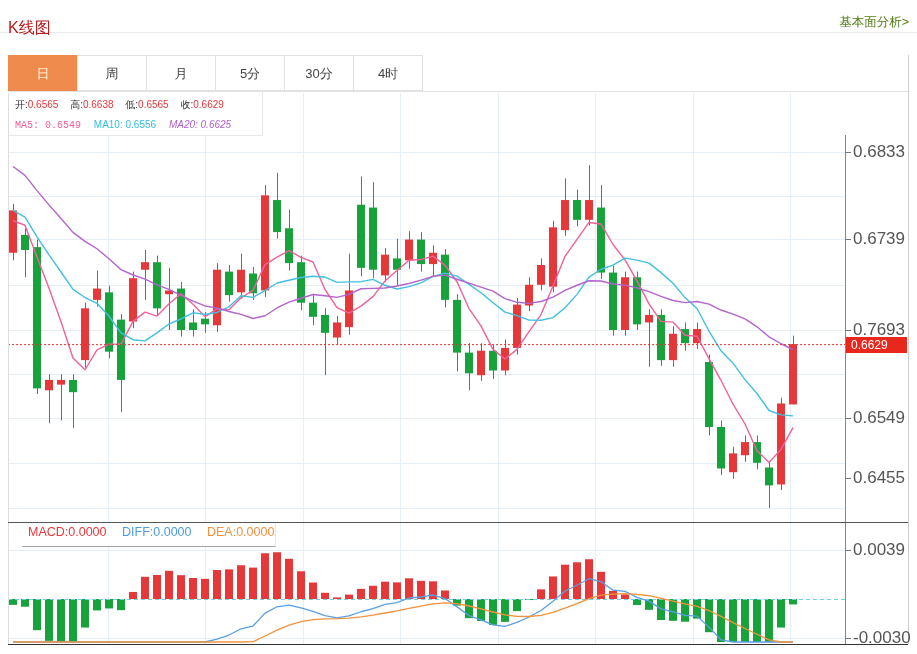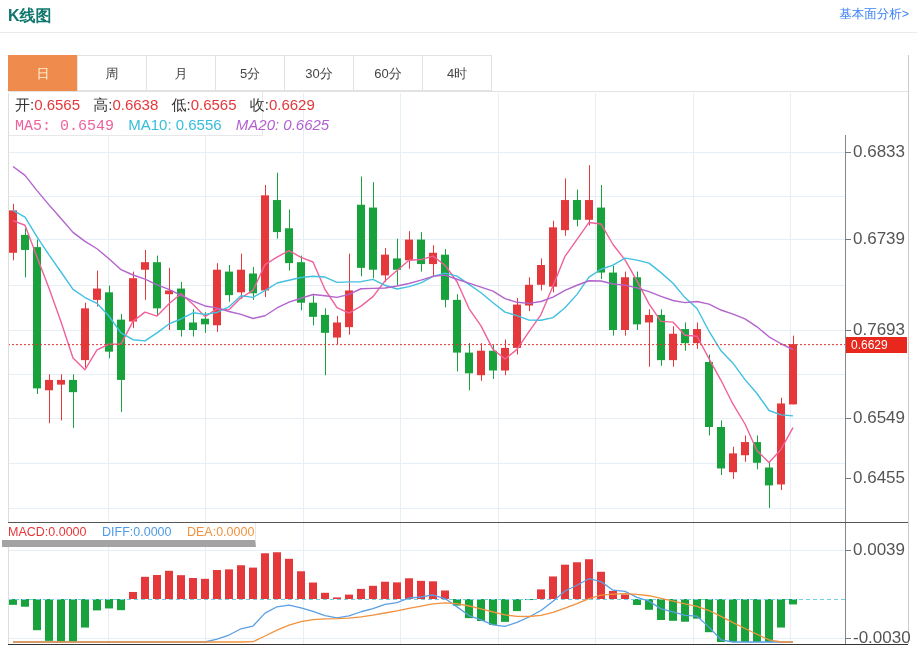--- a/index.html
+++ b/index.html
@@ -1,33 +1,33 @@
 <!DOCTYPE html>
 <html><head>
 <meta charset="utf-8">
 <style>
   html,body{margin:0;padding:0;background:#fff;font-family:"Liberation Sans","DejaVu Sans",sans-serif;}
   #app{position:relative;width:917px;height:654px;background:#fff;overflow:hidden;}
   #chart-svg{position:absolute;left:0;top:0;z-index:1;}
-  .page-title{position:absolute;left:8px;top:6px;font-size:16px;font-weight:bold;color:#0f766e;z-index:5;}
+  .page-title{position:absolute;left:8px;top:18px;font-size:16px;font-weight:normal;color:#b91c1c;z-index:5;}
   .top-divider{position:absolute;left:0;top:32px;width:917px;height:1px;background:#ebebeb;z-index:2;}
-  .fund-link{position:absolute;right:8px;top:6px;font-size:12.5px;color:#3b82f6;z-index:5;cursor:pointer;text-decoration:none;}
+  .fund-link{position:absolute;right:8px;top:14px;font-size:12.5px;color:#4d7c0f;z-index:5;cursor:pointer;text-decoration:none;}
   .tabbar{position:absolute;left:8px;top:55px;display:flex;z-index:5;}
   .tab{width:70px;height:36px;line-height:36px;text-align:center;font-size:13px;color:#444;background:#fff;border:1px solid #e2e2e2;margin-left:-1px;cursor:pointer;box-sizing:border-box;}
   .tab:first-child{margin-left:0;}
   .tab.active{background:#ef8b4d;border-color:#ef8b4d;color:#fdf5d8;}
   .tab-baseline{position:absolute;left:8px;top:91px;width:900px;height:1px;background:#e2e2e2;z-index:4;}
   .info-box{position:absolute;left:9px;top:92px;width:254px;height:44px;background:#fff;border-right:1px solid #e8e8e8;border-bottom:1px solid #e8e8e8;z-index:6;padding:3px 0 0 6px;box-sizing:border-box;}
-  .info-line{font-size:15px;height:20px;line-height:20px;white-space:nowrap;}
+  .info-line{font-size:10px;height:20px;line-height:20px;white-space:nowrap;}
   .lbl{color:#333;}
   .val-red{color:#e5383b;margin-right:9px;}
   .ma5{color:#f0619b;margin-right:10px;font-family:Liberation Mono, monospace;}
   .ma10{color:#35bedc;margin-right:10px;}
   .ma20{color:#b35fd0;font-style:italic;}
-  .macd-box{position:absolute;left:2px;top:523px;width:254px;height:24px;background:#fff;border-right:1px solid #e8e8e8;border-bottom:7px solid #a3a3a3;z-index:6;padding:2px 0 0 6px;box-sizing:border-box;font-size:12.5px;white-space:nowrap;}
+  .macd-box{position:absolute;left:22px;top:523px;width:254px;height:24px;background:#fff;border-right:1px solid #e8e8e8;border-bottom:1px solid #a3a3a3;z-index:6;padding:2px 0 0 6px;box-sizing:border-box;font-size:12.5px;white-space:nowrap;}
   .macd-red{color:#e5383b;margin-right:12px;}
   .diff-blue{color:#4d9be6;margin-right:12px;}
   .dea-orange{color:#f2923e;}
   .tick{position:absolute;left:853px;font-size:17px;color:#555;z-index:5;height:14px;line-height:14px;}
   .tick::before{content:"";position:absolute;left:-8px;top:7px;width:6px;height:1px;background:#777;}
   .price-badge{position:absolute;left:846px;top:337px;width:61px;height:16px;background:#e8271d;color:#fff;font-size:12px;line-height:16px;padding-left:5px;box-sizing:border-box;z-index:5;}
 </style>
 </head>
 <body>
 
@@ -268,21 +268,20 @@
   <div class="page-title">K线图</div>
   <div class="top-divider"></div>
   <a class="fund-link">基本面分析&gt;</a>
 
   <div class="tabbar">
     <div class="tab active">日</div>
     <div class="tab">周</div>
     <div class="tab">月</div>
     <div class="tab">5分</div>
     <div class="tab">30分</div>
-    <div class="tab">60分</div>
     <div class="tab">4时</div>
   </div>
   <div class="tab-baseline"></div>
 
   <div class="info-box">
     <div class="info-line">
       <span class="lbl">开:</span><span class="val-red">0.6565</span>
       <span class="lbl">高:</span><span class="val-red">0.6638</span>
       <span class="lbl">低:</span><span class="val-red">0.6565</span>
       <span class="lbl">收:</span><span class="val-red">0.6629</span>

